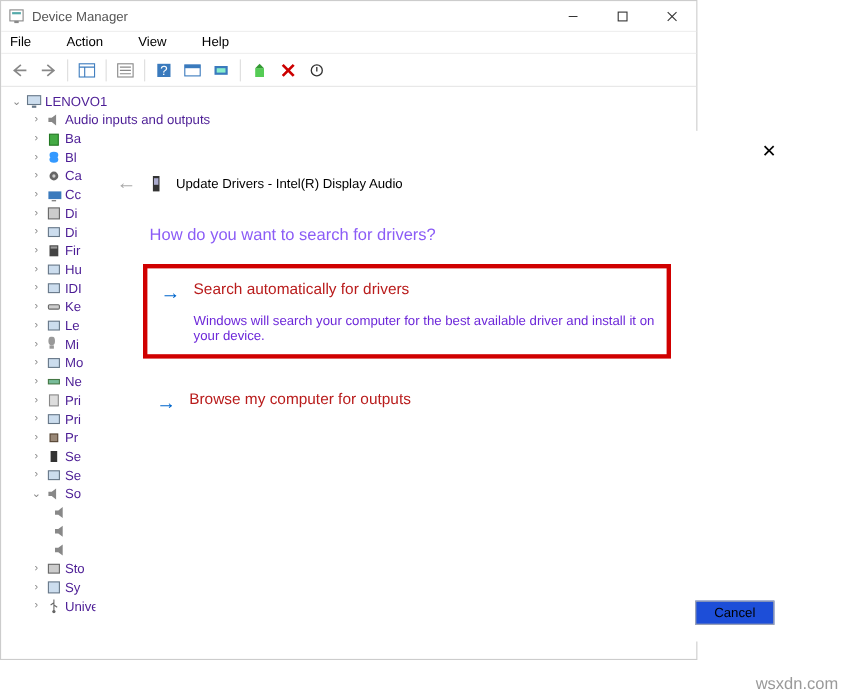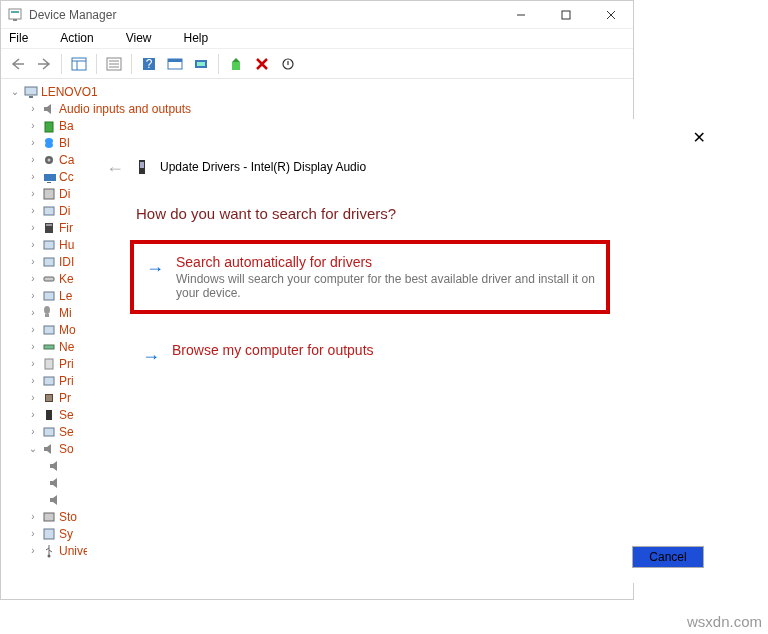--- a/index.html
+++ b/index.html
@@ -12,34 +12,34 @@
 .win-controls div { width: 45px; display: flex; align-items: center; justify-content: center; color: #333; }
 .menubar { height: 20px; display: flex; gap: 32px; padding: 2px 8px; border-bottom: 1px solid #eee; }
 .menubar span { color: #000; }
 .toolbar { height: 30px; display: flex; align-items: center; gap: 4px; padding: 2px 6px; border-bottom: 1px solid #e6e6e6; }
 .toolbar .tbtn { width: 22px; height: 22px; display: flex; align-items: center; justify-content: center; }
 .toolbar .sep { width: 1px; height: 20px; background: #ddd; margin: 0 2px; }
 .tree { padding: 4px 0 4px 8px; height: 520px; overflow: hidden; }
 .node { display: flex; align-items: center; height: 17px; white-space: nowrap; }
 .arrow { width: 12px; color: #888; font-size: 10px; display: inline-block; text-align: center; }
 .ticon { width: 16px; height: 16px; margin: 0 2px; display: flex; align-items: center; justify-content: center; }
-.lbl { color: #c2410c; }
+.lbl { color: #4c1d95; }
 .indent1 { padding-left: 18px; }
 .indent2 { padding-left: 36px; }
 
 .dialog { position: absolute; left: 86px; top: 118px; width: 636px; height: 464px; background: #fff; border: 1px solid #fff; }
 .dialog .close { position: absolute; top: 8px; right: 16px; font-size: 16px; }
 .dialog-hdr { display: flex; align-items: center; gap: 8px; padding: 36px 0 0 18px; }
 .dialog-hdr .back { color: #aaa; font-size: 18px; }
-.heading { color: #7f1d1d; font-size: 15px; margin: 28px 0 0 48px; }
+.heading { color: #8b5cf6; font-size: 15px; margin: 28px 0 0 48px; }
 .option { margin: 18px 0 0 42px; padding: 10px 12px; width: 480px; display: flex; gap: 12px; }
 .option.highlight { border: 4px solid #d00000; }
 .opt-arrow { color: #0066cc; font-size: 18px; margin-top: 2px; }
 .opt-title { color: #b91c1c; font-size: 14px; }
-.opt-desc { color: #737373; font-size: 12px; margin-top: 2px; width: 420px; }
+.opt-desc { color: #6d28d9; font-size: 12px; margin-top: 14px; width: 420px; }
 .cancel-btn { position: absolute; right: 18px; bottom: 14px; width: 72px; height: 22px; border: 1px solid #adadad; background: #1d4ed8; text-align: center; line-height: 20px; }
 .watermark { position: absolute; right: 6px; bottom: 4px; color: #999; font-size: 15px; }
 
 svg { display: block; }
 </style>
 </head>
 <body>
 
 <div class="window">
 

